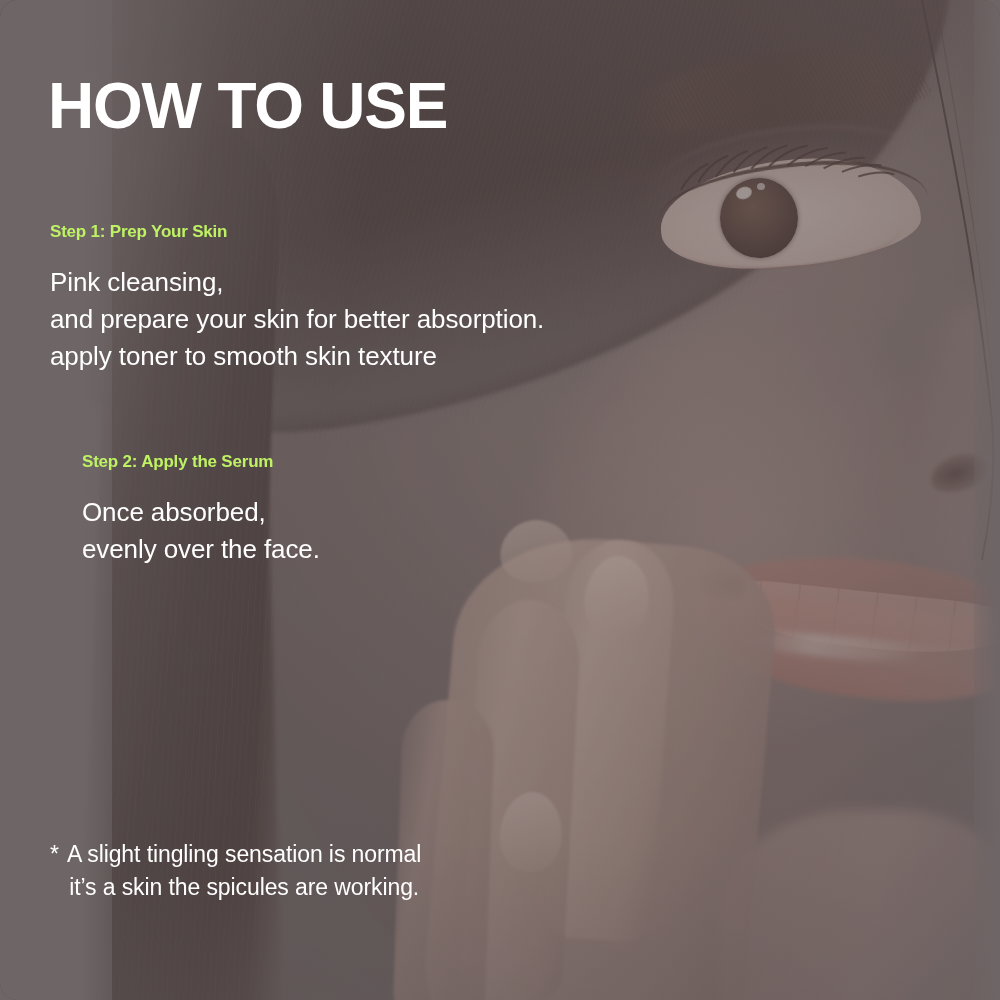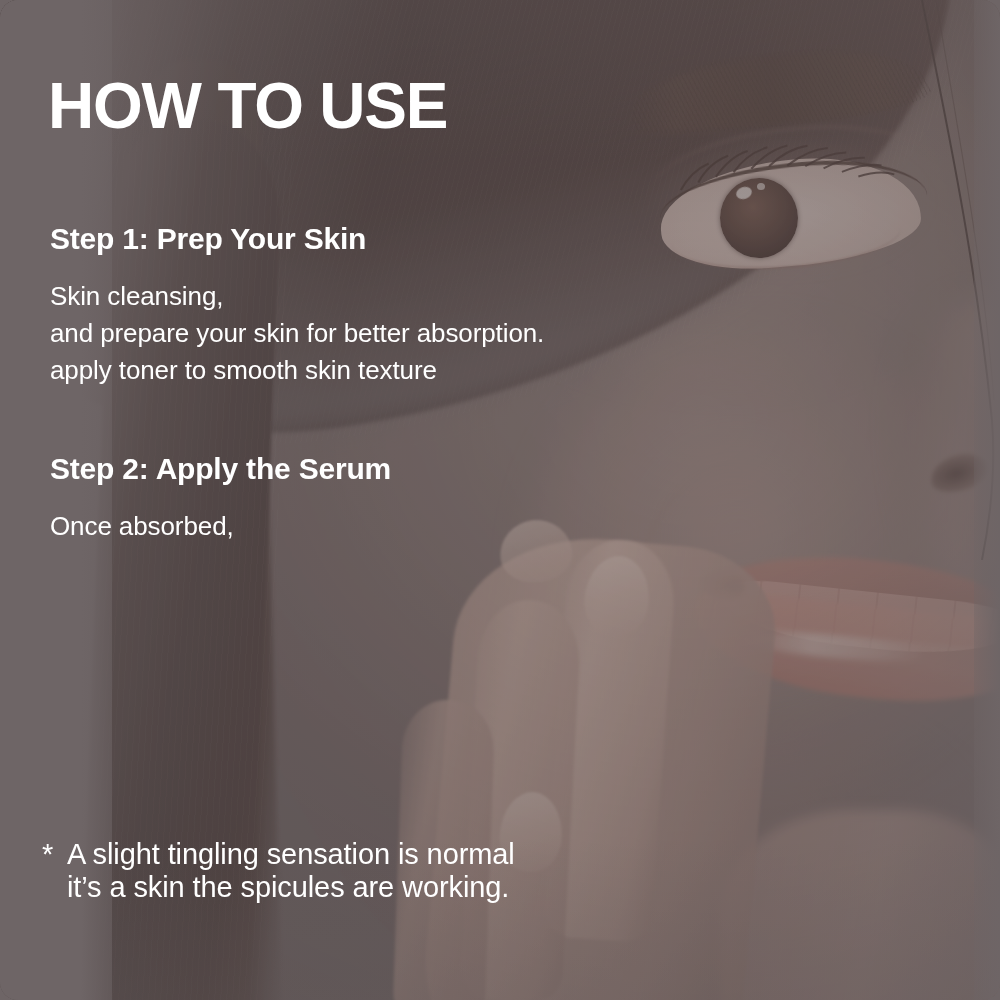--- a/index.html
+++ b/index.html
@@ -427,49 +427,50 @@
     font-size:64px;
     font-weight:700;
     letter-spacing:-1.2px;
     line-height:1;
     color:#ffffff;
     white-space:nowrap;
   }
 
   .step-block { position:absolute; left:50px; }
   .step-heading {
-    font-size:30px;
+    font-size:17px;
     font-weight:700;
     letter-spacing:-.2px;
-    color:#ffffff;
+    color:#bef264;
     margin-bottom:22px;
     white-space:nowrap;
   }
   .para {
     font-size:26px;
     font-weight:300;
     line-height:37px;
     letter-spacing:-.1px;
     color:#ffffff;
     white-space:nowrap;
   }
   .para + .para { margin-top:28px; }
 
   #step1 { top:222px; }
-  #step2 { top:452px; }
+  #step2 { top:452px;margin-left:32px; }
 
   .footnote {
     position:absolute;
     left:42px; top:838px;
-    font-size:29px;
+    font-size:23px;
     font-weight:300;
     line-height:33px;
     letter-spacing:-.1px;
     color:#ffffff;
     white-space:nowrap;
+    text-align:center;
   }
   .footnote .fn-line { display:block; padding-left:25px; }
   .footnote .fn-line.first { padding-left:0; }
   .footnote .ast { display:inline-block; width:25px; }
 </style>
 </head>
 <body>
 
 <div id="stage">
 
@@ -550,30 +551,31 @@
     <div class="right-plate"></div>
   </div>
 
   <div class="content">
 
     <h1 class="page-title">HOW TO USE</h1>
 
     <div class="step-block" id="step1">
       <div class="step-heading">Step 1: Prep Your Skin</div>
       <div class="para">
-        <div>Skin cleansing,</div>
+        <div>Pink cleansing,</div>
         <div>and prepare your skin for better absorption.</div>
         <div>apply toner to smooth skin texture</div>
       </div>
     </div>
 
     <div class="step-block" id="step2">
       <div class="step-heading">Step 2: Apply the Serum</div>
       <div class="para">
         <div>Once absorbed,</div>
+        <div>evenly over the face.</div>
       </div>
     </div>
 
     <div class="footnote">
       <span class="fn-line first"><span class="ast">*</span><span>A slight tingling sensation is normal</span></span>
       <span class="fn-line">it’s a skin the spicules are working.</span>
     </div>
 
   </div>
 </div>

